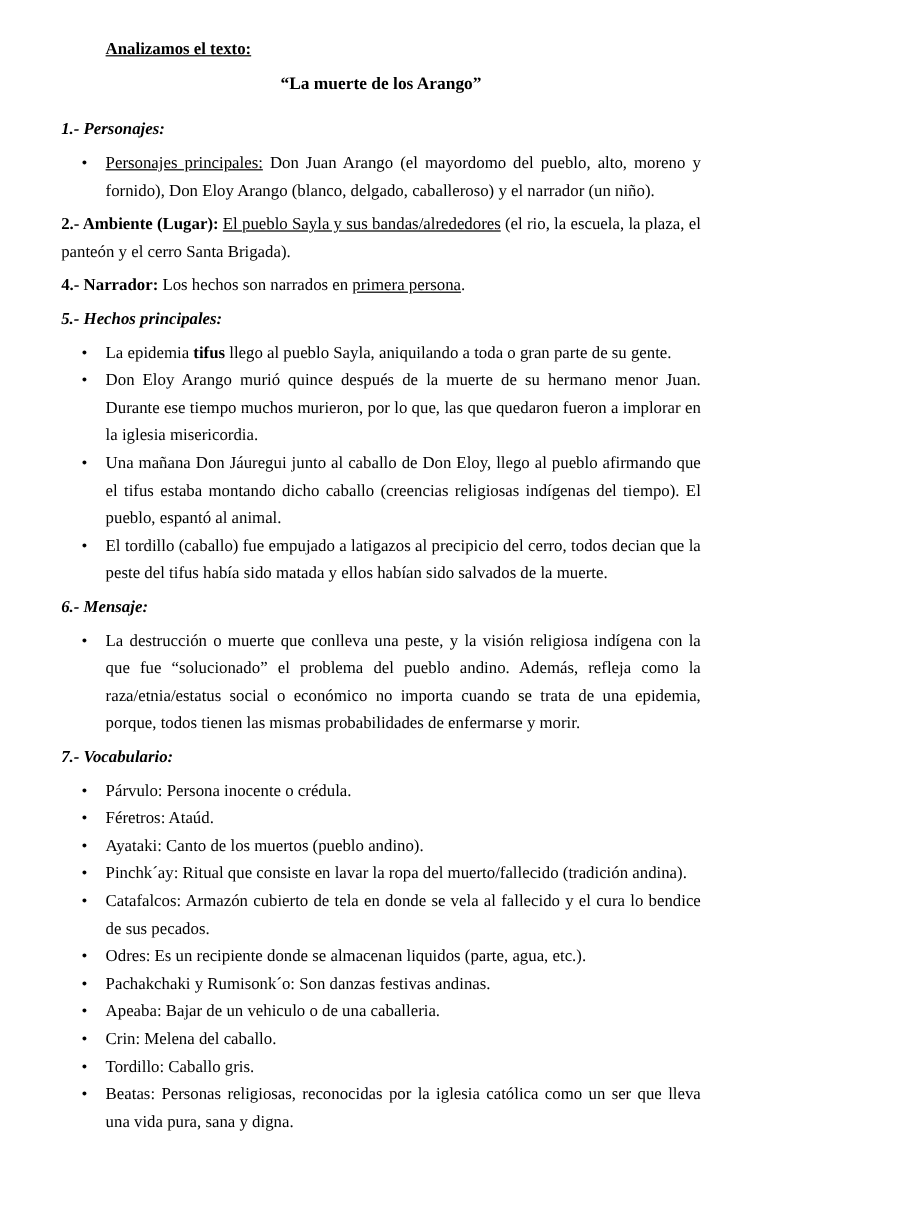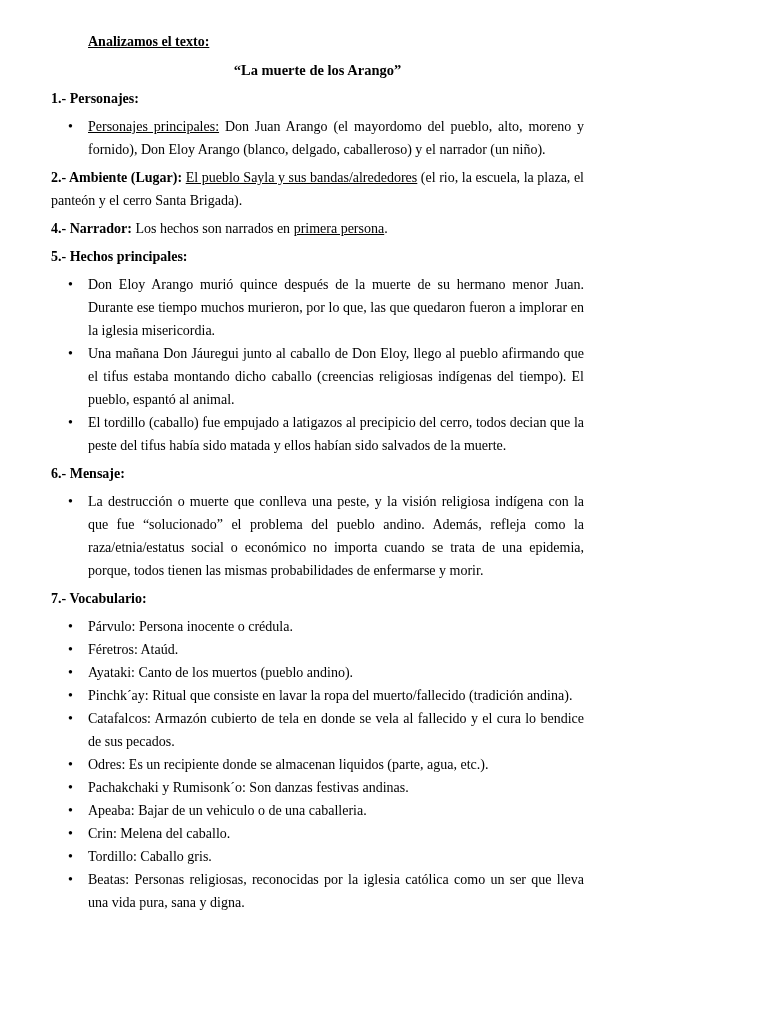--- a/index.html
+++ b/index.html
@@ -18,28 +18,29 @@
     padding: 30px 48px 0 51px;
     overflow: hidden;
     background: #ffffff;
   }
   .heading {
     margin: 0 0 6px 37px;
     font-weight: bold;
     text-decoration: underline;
   }
   .title {
-    margin: 0 0 5px 0;
+    margin: 0 0 15px 0;
     text-align: center;
     font-weight: bold;
     font-size: 14.5px;
   }
   .label {
     margin: 0 0 5px 0;
     font-weight: bold;
+    font-style: italic;
   }
   .para {
     margin: 0 0 5px 0;
     text-align: justify;
   }
   ul.bullets {
     list-style: none;
     margin: 0 0 5px 0;
     padding: 0;
   }
@@ -71,20 +72,21 @@
     <li><span class="u">Personajes principales:</span><span> Don Juan Arango (el mayordomo del pueblo, alto, moreno y fornido), Don Eloy Arango (blanco, delgado, caballeroso) y el narrador (un niño).</span></li>
   </ul>
 
   <p class="para"><b>2.- Ambiente (Lugar): </b><span class="u">El pueblo Sayla y sus bandas/alrededores</span><span> (el rio, la escuela, la plaza, el panteón y el cerro Santa Brigada).</span></p>
 
 
   <p class="para"><b>4.- Narrador:</b><span> Los hechos son narrados en </span><span class="u">primera persona</span><span>.</span></p>
 
   <p class="label">5.- Hechos principales:</p>
   <ul class="bullets">
+    <li><span>La epidemia </span><b>tifus</b><span> llego al pueblo Sayla, aniquilando a toda o gran parte de su gente.</span></li>
     <li>Don Eloy Arango murió quince después de la muerte de su hermano menor Juan. Durante ese tiempo muchos murieron, por lo que, las que quedaron fueron a implorar en la iglesia misericordia.</li>
     <li>Una mañana Don Jáuregui junto al caballo de Don Eloy, llego al pueblo afirmando que el tifus estaba montando dicho caballo (creencias religiosas indígenas del tiempo). El pueblo, espantó al animal.</li>
     <li>El tordillo (caballo) fue empujado a latigazos al precipicio del cerro, todos decian que la peste del tifus había sido matada y ellos habían sido salvados de la muerte.</li>
   </ul>
 
   <p class="label">6.- Mensaje:</p>
   <ul class="bullets">
     <li>La destrucción o muerte que conlleva una peste, y la visión religiosa indígena con la que fue “solucionado” el problema del pueblo andino. Además, refleja como la raza/etnia/estatus social o económico no importa cuando se trata de una epidemia, porque, todos tienen las mismas probabilidades de enfermarse y morir.</li>
   </ul>
 

